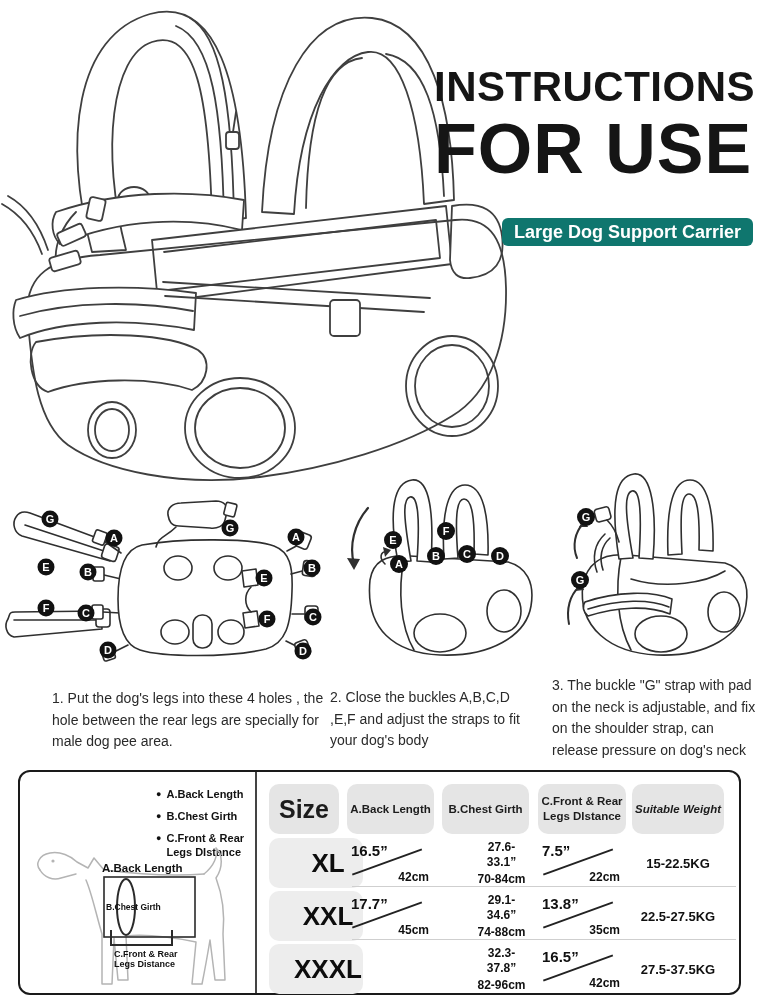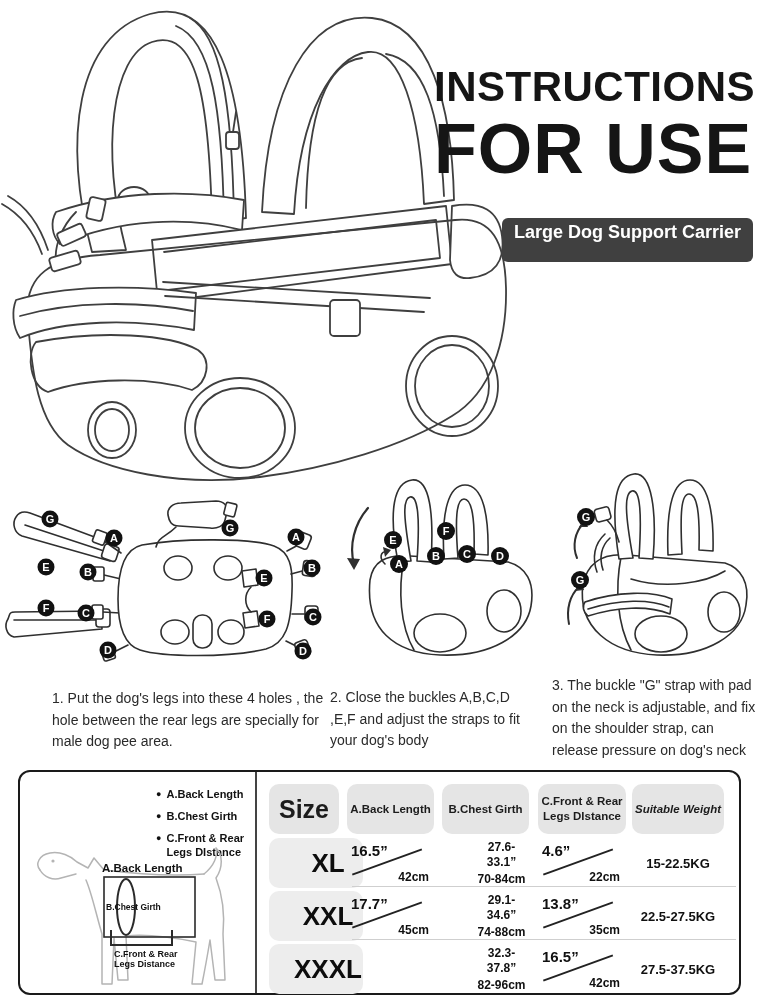--- a/index.html
+++ b/index.html
@@ -3,21 +3,21 @@
 <meta charset="utf-8">
 <style>
   html,body{margin:0;padding:0;background:#fff;}
   .page{position:relative;width:759px;height:1000px;background:#fff;overflow:hidden;
         font-family:"Liberation Sans",sans-serif;color:#111;}
 
   
   .title{position:absolute;left:434px;top:66px;font-weight:bold;color:#151515;line-height:1;}
   .title .l1{font-size:42px;letter-spacing:0.5px;}
   .title .l2{font-size:70px;letter-spacing:1px;margin-top:6px;}
-  .badge{position:absolute;left:502px;top:218px;height:44px;background:#404040;border-radius:6px;
+  .badge{position:absolute;left:502px;top:218px;height:28px;background:#0f766e;border-radius:6px;
          color:#fff;font-weight:bold;font-size:18px;line-height:28px;padding:0 12px;white-space:nowrap;}
 
   
   .main-art{position:absolute;left:0;top:0;}
   .d1{position:absolute;left:0;top:495px;}
   .d2{position:absolute;left:340px;top:470px;}
   .d3{position:absolute;left:555px;top:462px;}
   .cap{position:absolute;font-size:14px;line-height:1.55;color:#2a2a2a;}
   .cap1{left:52px;top:674px;width:300px;}
   .cap2{left:330px;top:673px;width:200px;}
@@ -291,21 +291,21 @@
         </div>
     </div>
     <div class="dcell c-b r1">
       <div class="stack">
           <span>27.6-33.1”</span>
           <span>70-84cm</span>
         </div>
     </div>
     <div class="dcell c-c r1">
       <div class="frac">
-          <span class="ftop">4.6”</span>
+          <span class="ftop">7.5”</span>
           <span class="fslash"></span>
           <span class="fbot">22cm</span>
         </div>
     </div>
     <div class="dcell c-w r1">
         <span class="wt">15-22.5KG</span>
       </div>
     <div class="rowsep sep1"></div>
 
     <div class="scell r2">XXL</div>

